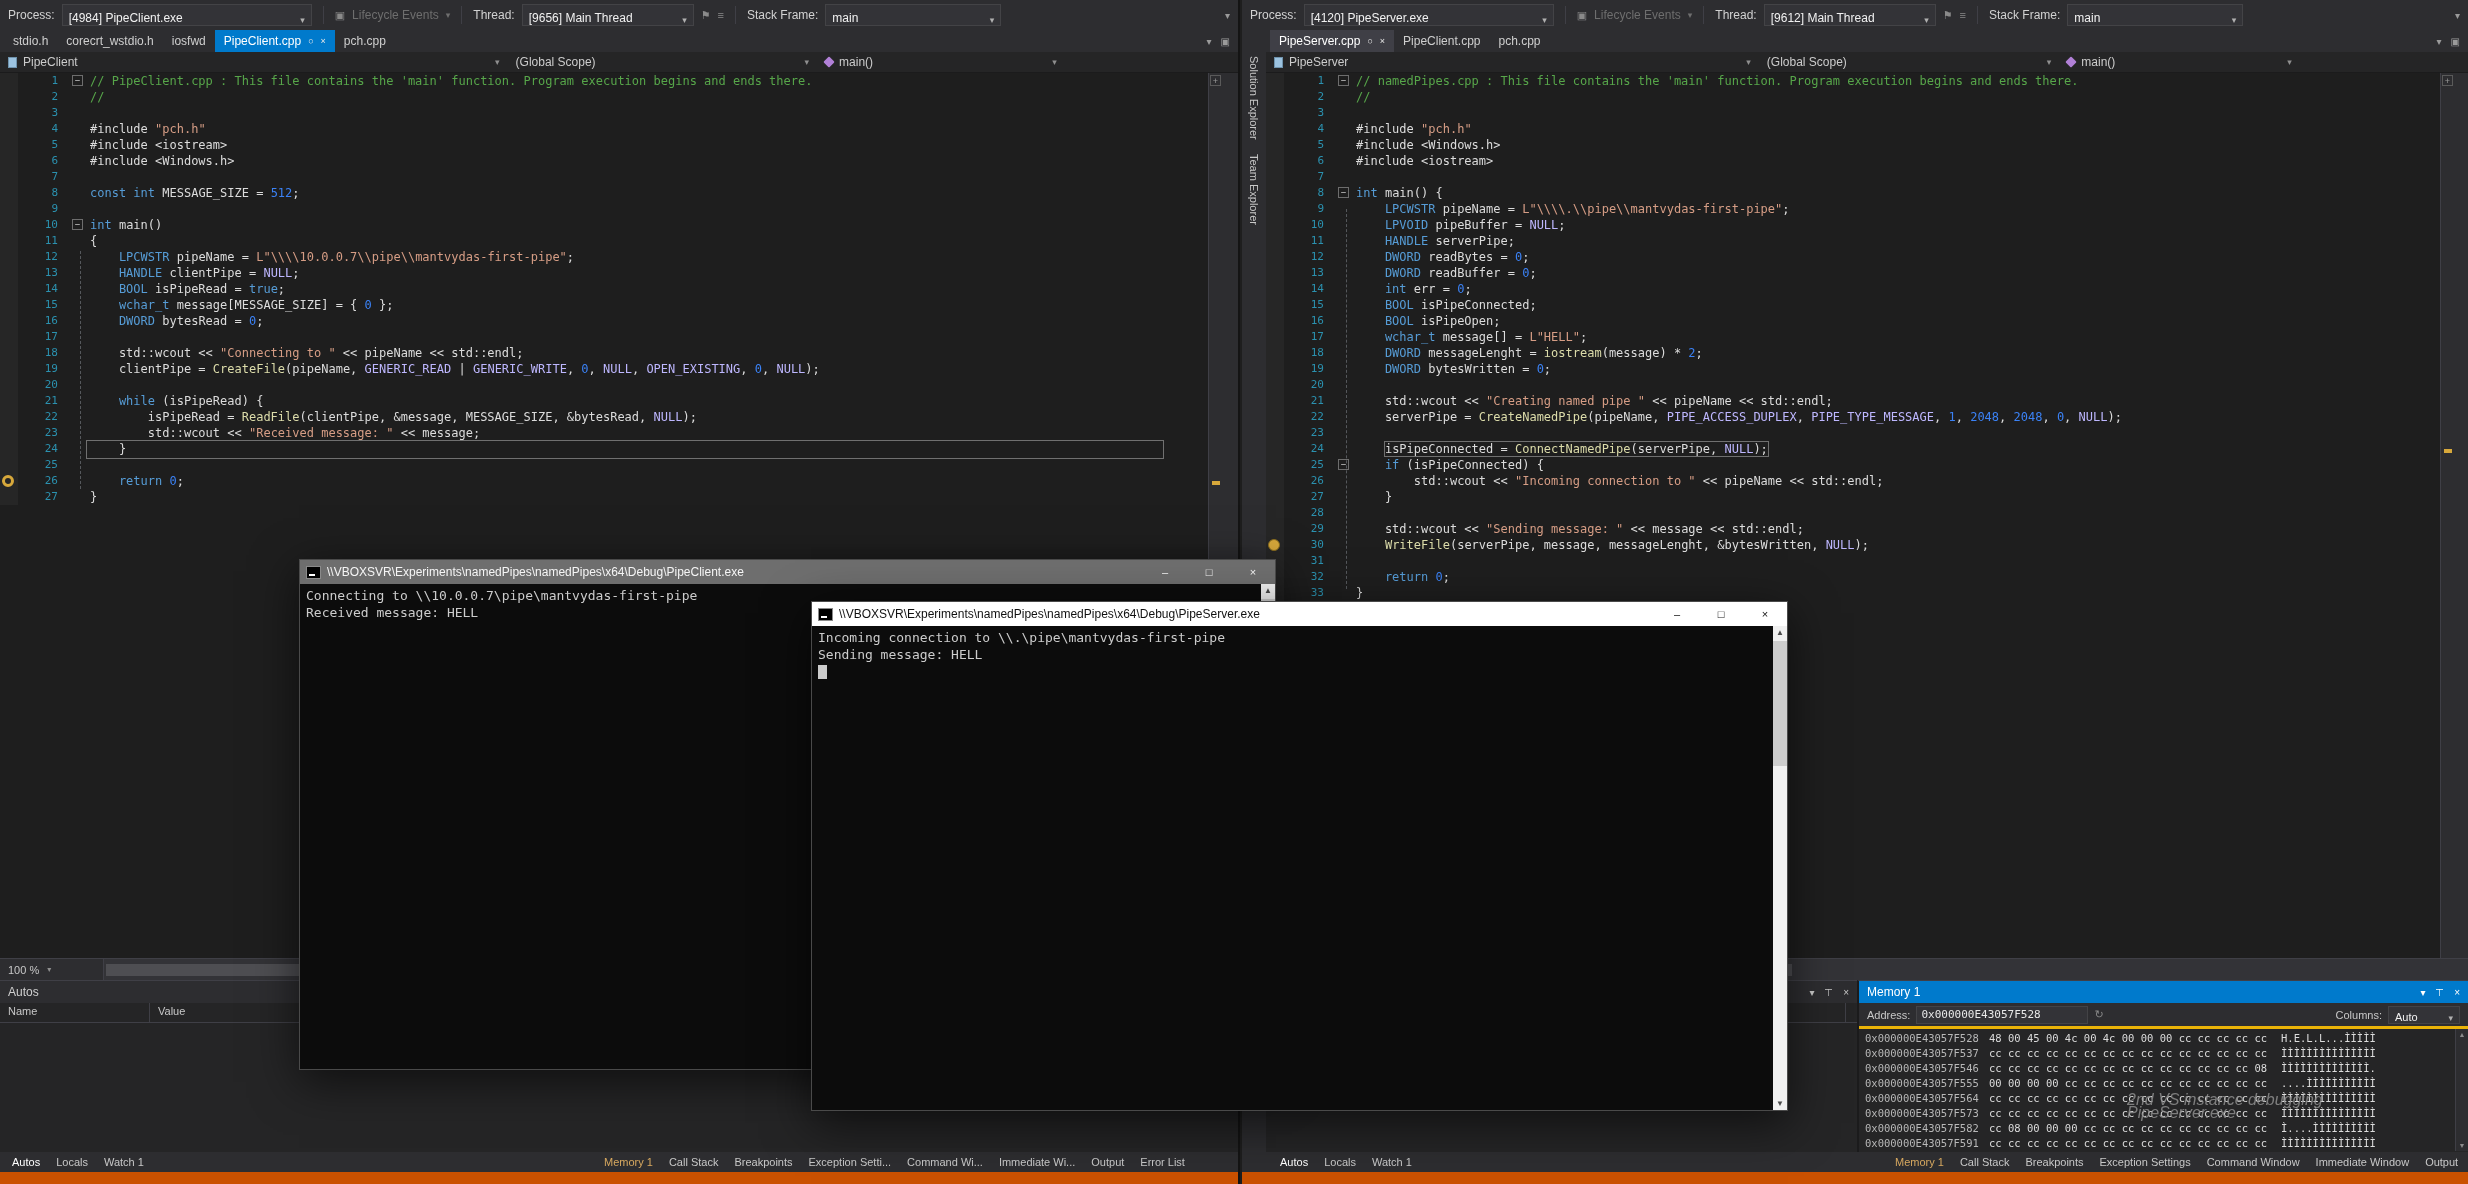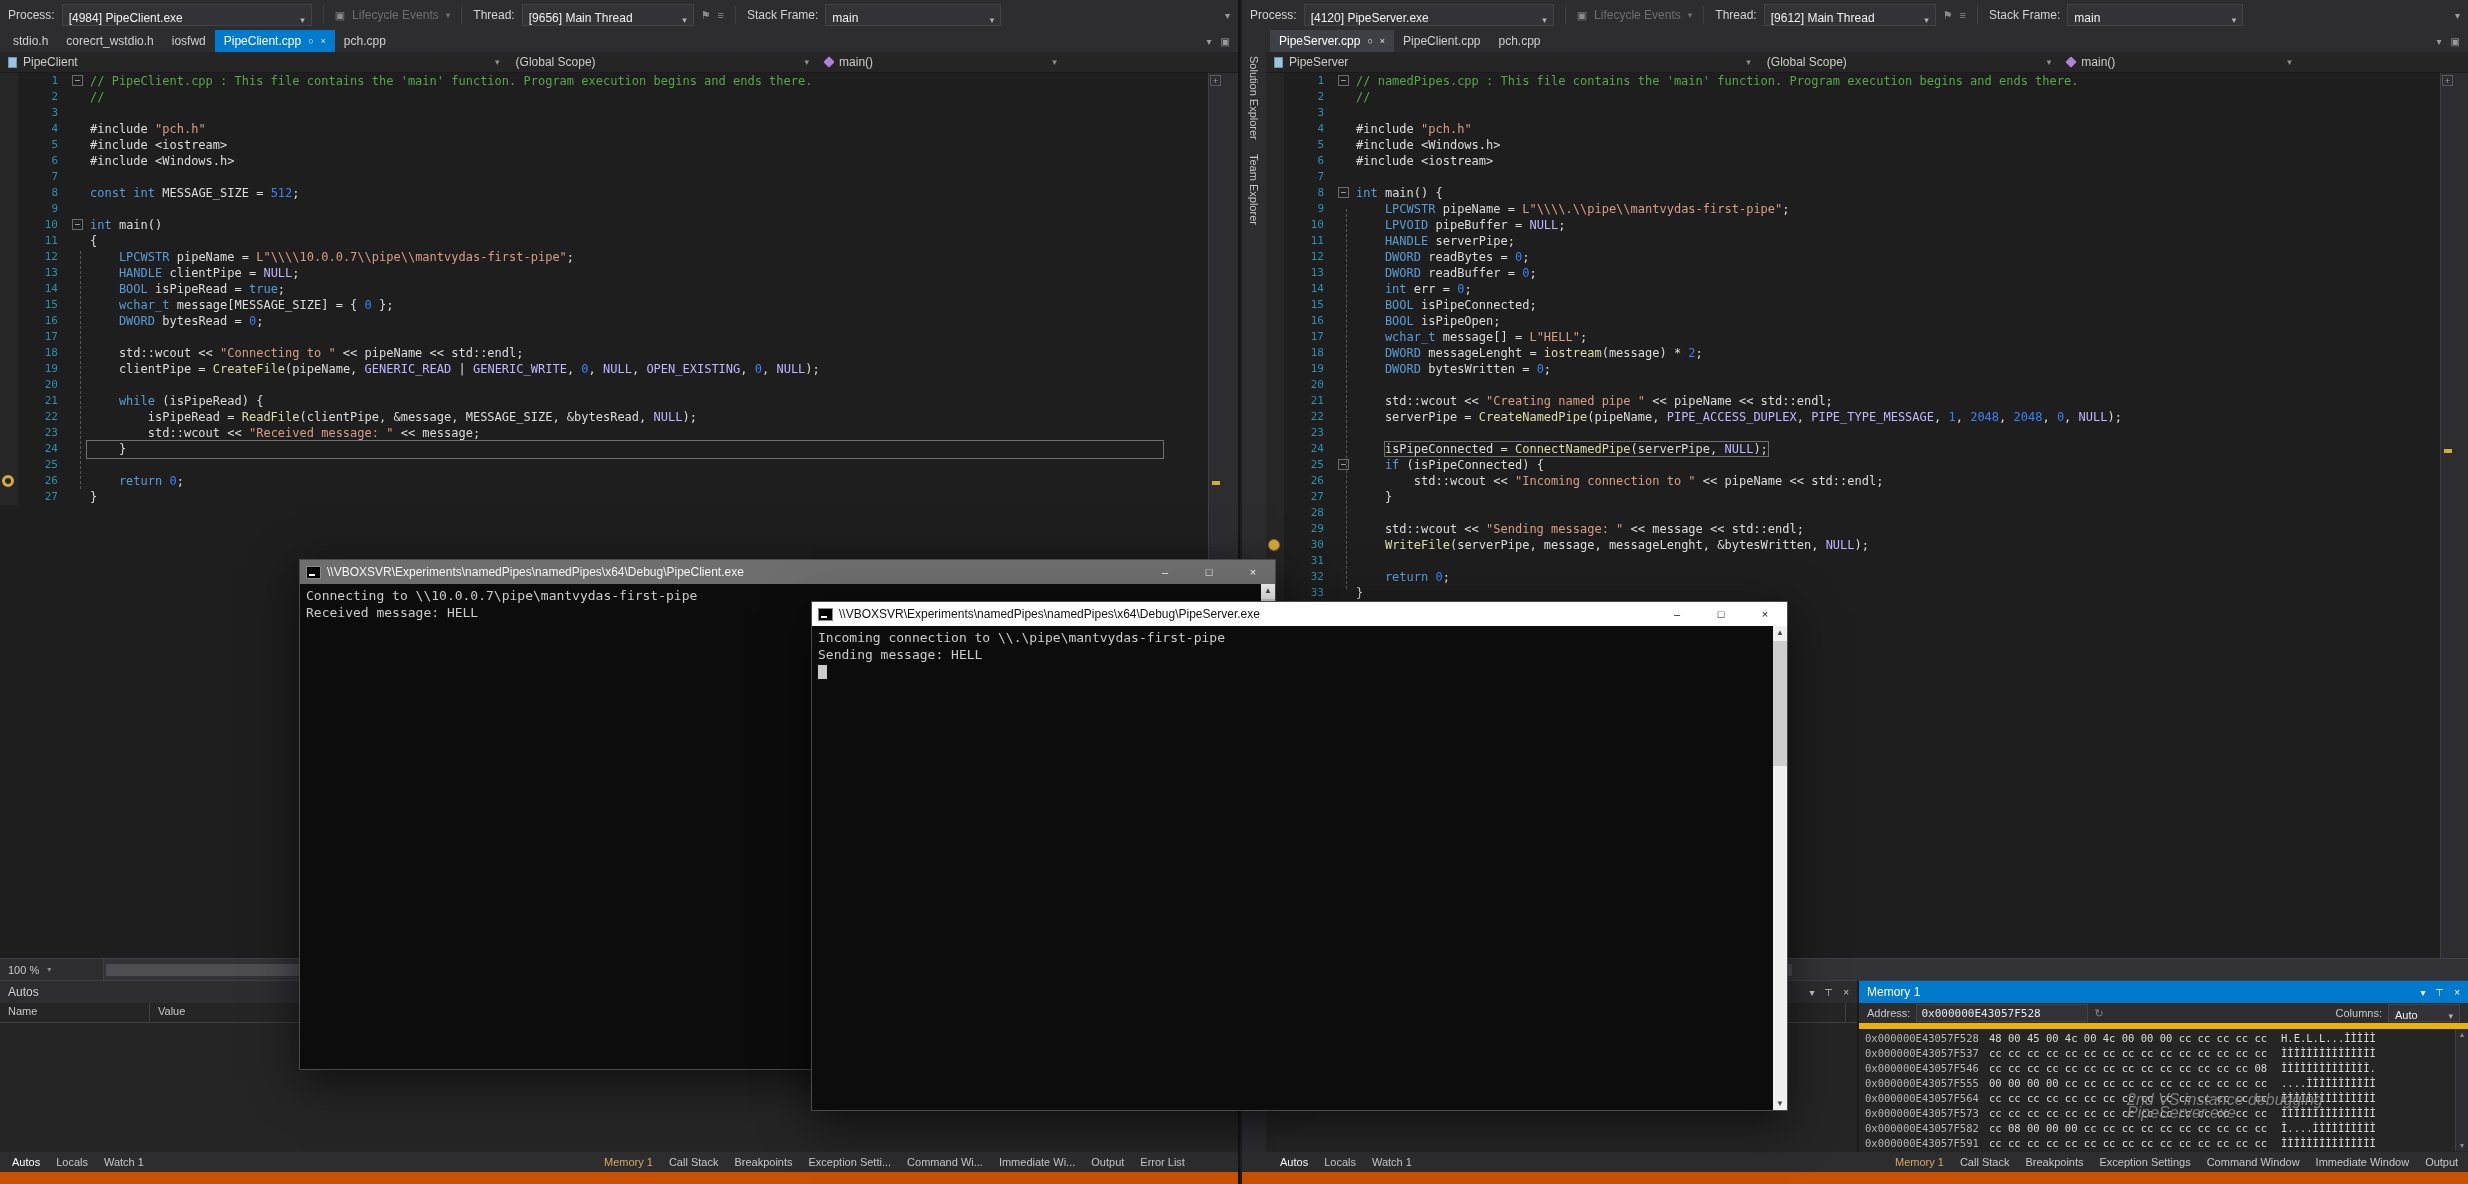--- a/index.html
+++ b/index.html
@@ -85,21 +85,21 @@
   .pinrot{display:inline-block;transform:rotate(90deg);font-size:10px}
   .gridhead{height:20px;display:flex;border-bottom:1px solid #3f3f46;background:#252526;color:#c8c8c8;font-size:11px}
   .gh{padding:2px 8px;border-right:1px solid #3f3f46}
   .gh1{width:150px}.gh2{width:430px}
   .gridbody{height:130px}
 
   
   .memwin{position:absolute;top:980px;left:615px;width:611px;height:172px;background:#252526;border-top:1px solid #3f3f46;border-left:2px solid #1b1b1c}
   .memtitle{height:22px;background:var(--accent);color:#fff;display:flex;align-items:center;padding:0 8px;font-size:12px}
   .memicons{margin-left:auto;display:flex;gap:10px;font-size:10px;align-items:center}
-  .membar{height:26px;background:#2d2d30;display:flex;align-items:center;gap:6px;padding:0 8px;font-size:11px;color:#c8c8c8;border-bottom:6px solid #eab308}
+  .membar{height:26px;background:#2d2d30;display:flex;align-items:center;gap:6px;padding:0 8px;font-size:11px;color:#c8c8c8;border-bottom:3px solid #eab308}
   .memaddr{width:172px;height:18px;background:#333337;border:1px solid #434346;color:#e8e8e8;font-family:"DejaVu Sans Mono","Liberation Mono",monospace;font-size:11px;padding:0 4px}
   .spacer{flex:1}
   .memcombo{width:72px;height:18px;font-size:11px}
   .memrows{position:relative;height:122px;background:#252526;overflow:hidden;padding-top:2px}
   .memrow{display:flex;height:15px;line-height:15px;font-family:"DejaVu Sans Mono","Liberation Mono",monospace;font-size:10.5px;padding-left:6px}
   .maddr{flex:0 0 124px;color:#b8b8b8}
   .mbytes{flex:0 0 292px;color:#dcdcdc}
   .mascii{color:#dcdcdc}
   .memnote{position:absolute;left:268px;top:64px;color:#8d8d8d;font-size:16px;font-style:italic;opacity:.85;line-height:13px;pointer-events:none}
   .memscroll{position:absolute;top:0;right:0;width:13px;height:100%;background:#2d2d30;border-left:1px solid #3f3f46}

